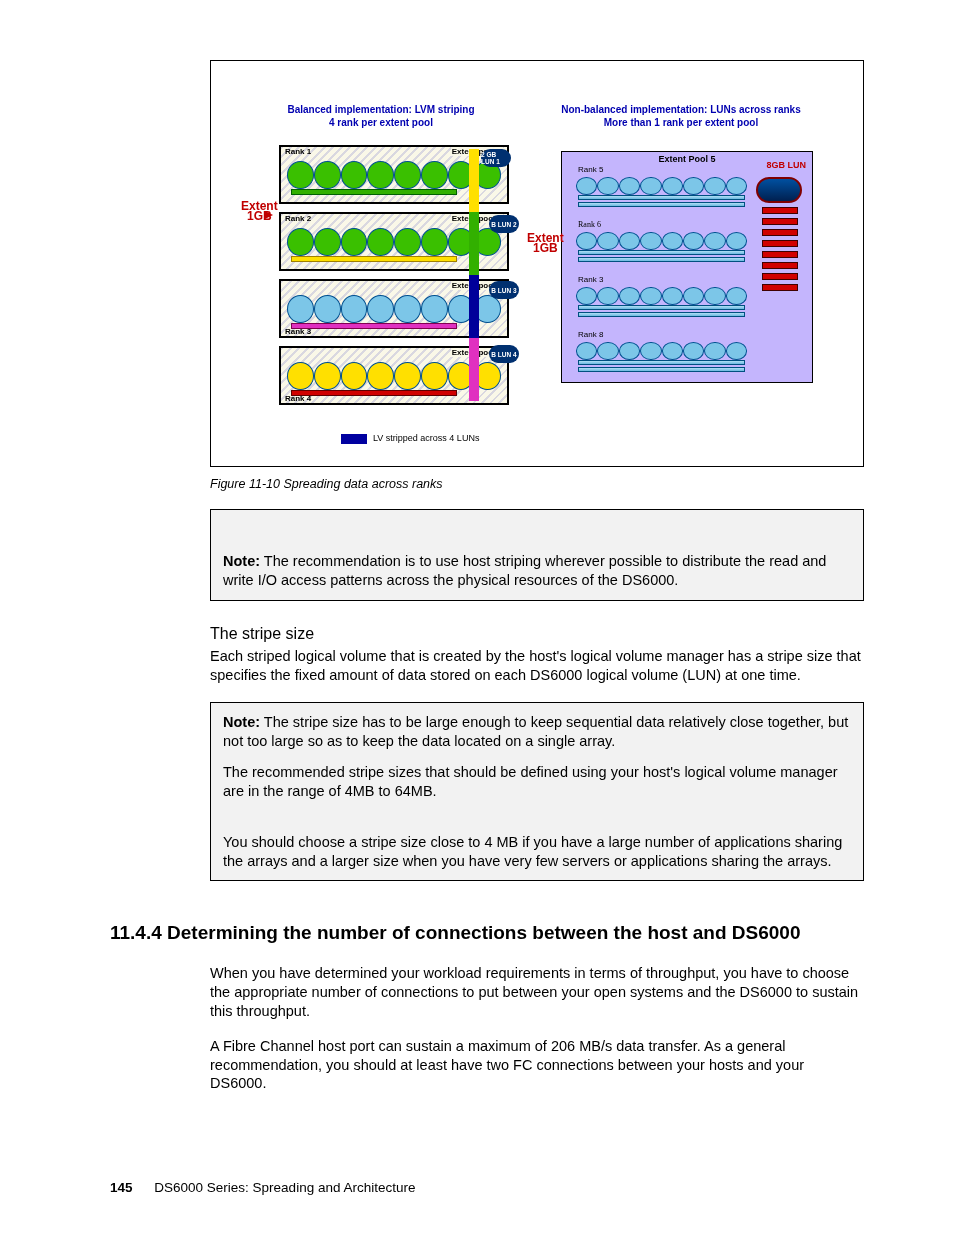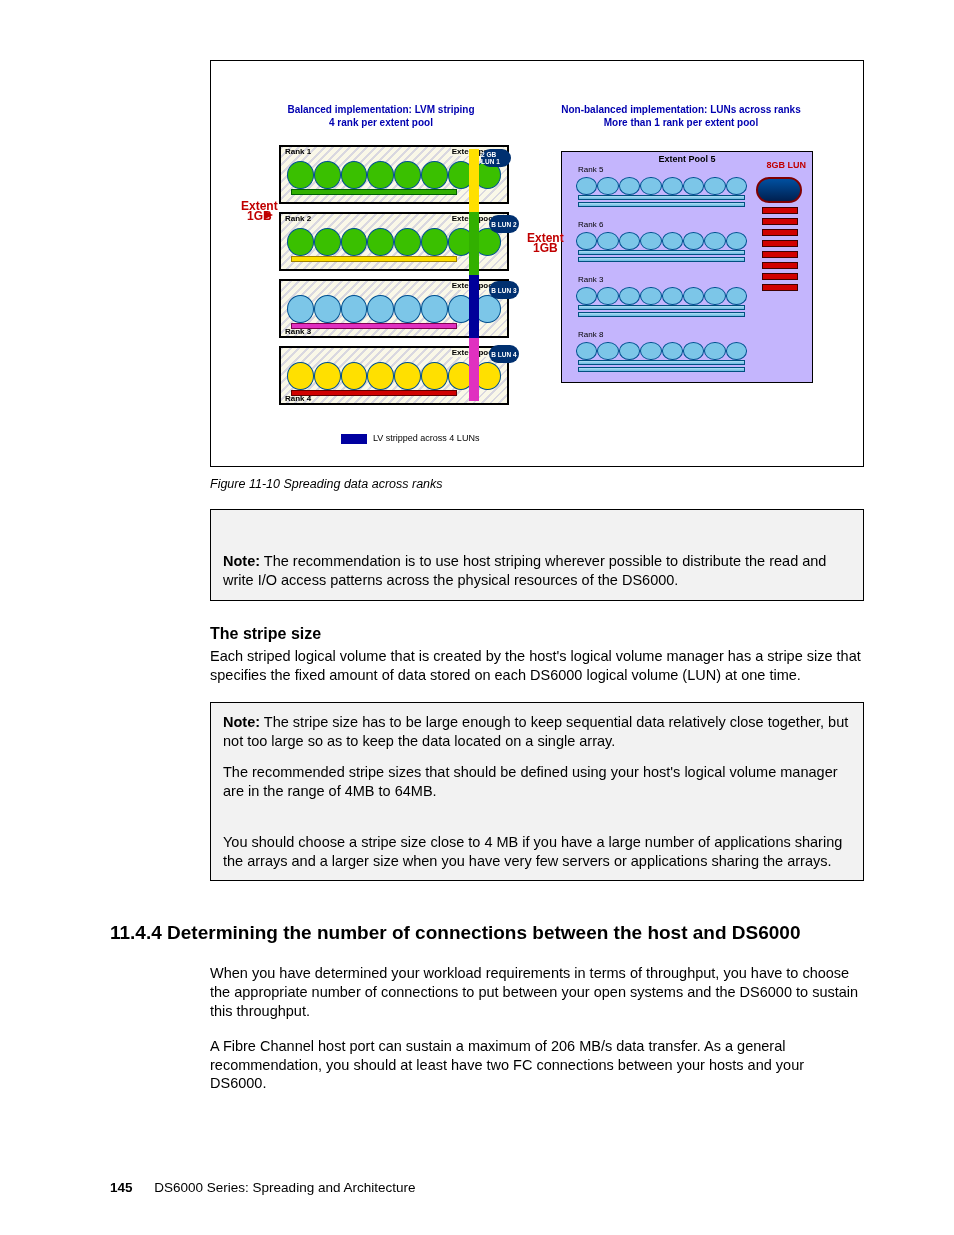--- a/index.html
+++ b/index.html
@@ -132,21 +132,21 @@
   .note-box {
     border: 1px solid #000;
     background: #f2f2f2;
     padding: 10px 12px;
     margin: 18px 0 0 100px;
     font-size: 14.5px;
     line-height: 1.3;
   }
   .note-box p { margin: 0 0 12px 0; }
   .note-box p:last-child { margin-bottom: 0; margin-top: 32px; }
-  .sub-head { font-weight: bold; font-size: 16px; margin: 24px 0 4px 100px; }
+  .sub-head { font-weight: normal; font-size: 16px; margin: 24px 0 4px 100px; }
   .body-p { font-size: 14.5px; line-height: 1.3; margin: 2px 0 0 100px; }
   h2.section { font-size: 19px; font-weight: bold; margin: 40px 0 0 0; line-height:1.3; }
   .footer {
     position: absolute;
     bottom: 40px; left: 110px;
     font-size: 13.5px;
   }
   .footer b { margin-right: 18px; }
 </style>
 </head>
@@ -277,21 +277,21 @@
             <div class="c"></div>
             <div class="c"></div>
             <div class="c"></div>
             <div class="c"></div>
           </div>
         <div class="r-bars">
             <div class="rb"></div>
             <div class="rb"></div>
           </div>
       </div>
-      <div class="r-rank" style="top:70px;">
+      <div class="r-rank" style="top:70px;font-family:Liberation Serif, serif;">
         <div class="r-label">Rank 6</div>
         <div class="r-circles">
             <div class="c"></div>
             <div class="c"></div>
             <div class="c"></div>
             <div class="c"></div>
             <div class="c"></div>
             <div class="c"></div>
             <div class="c"></div>
             <div class="c"></div>

